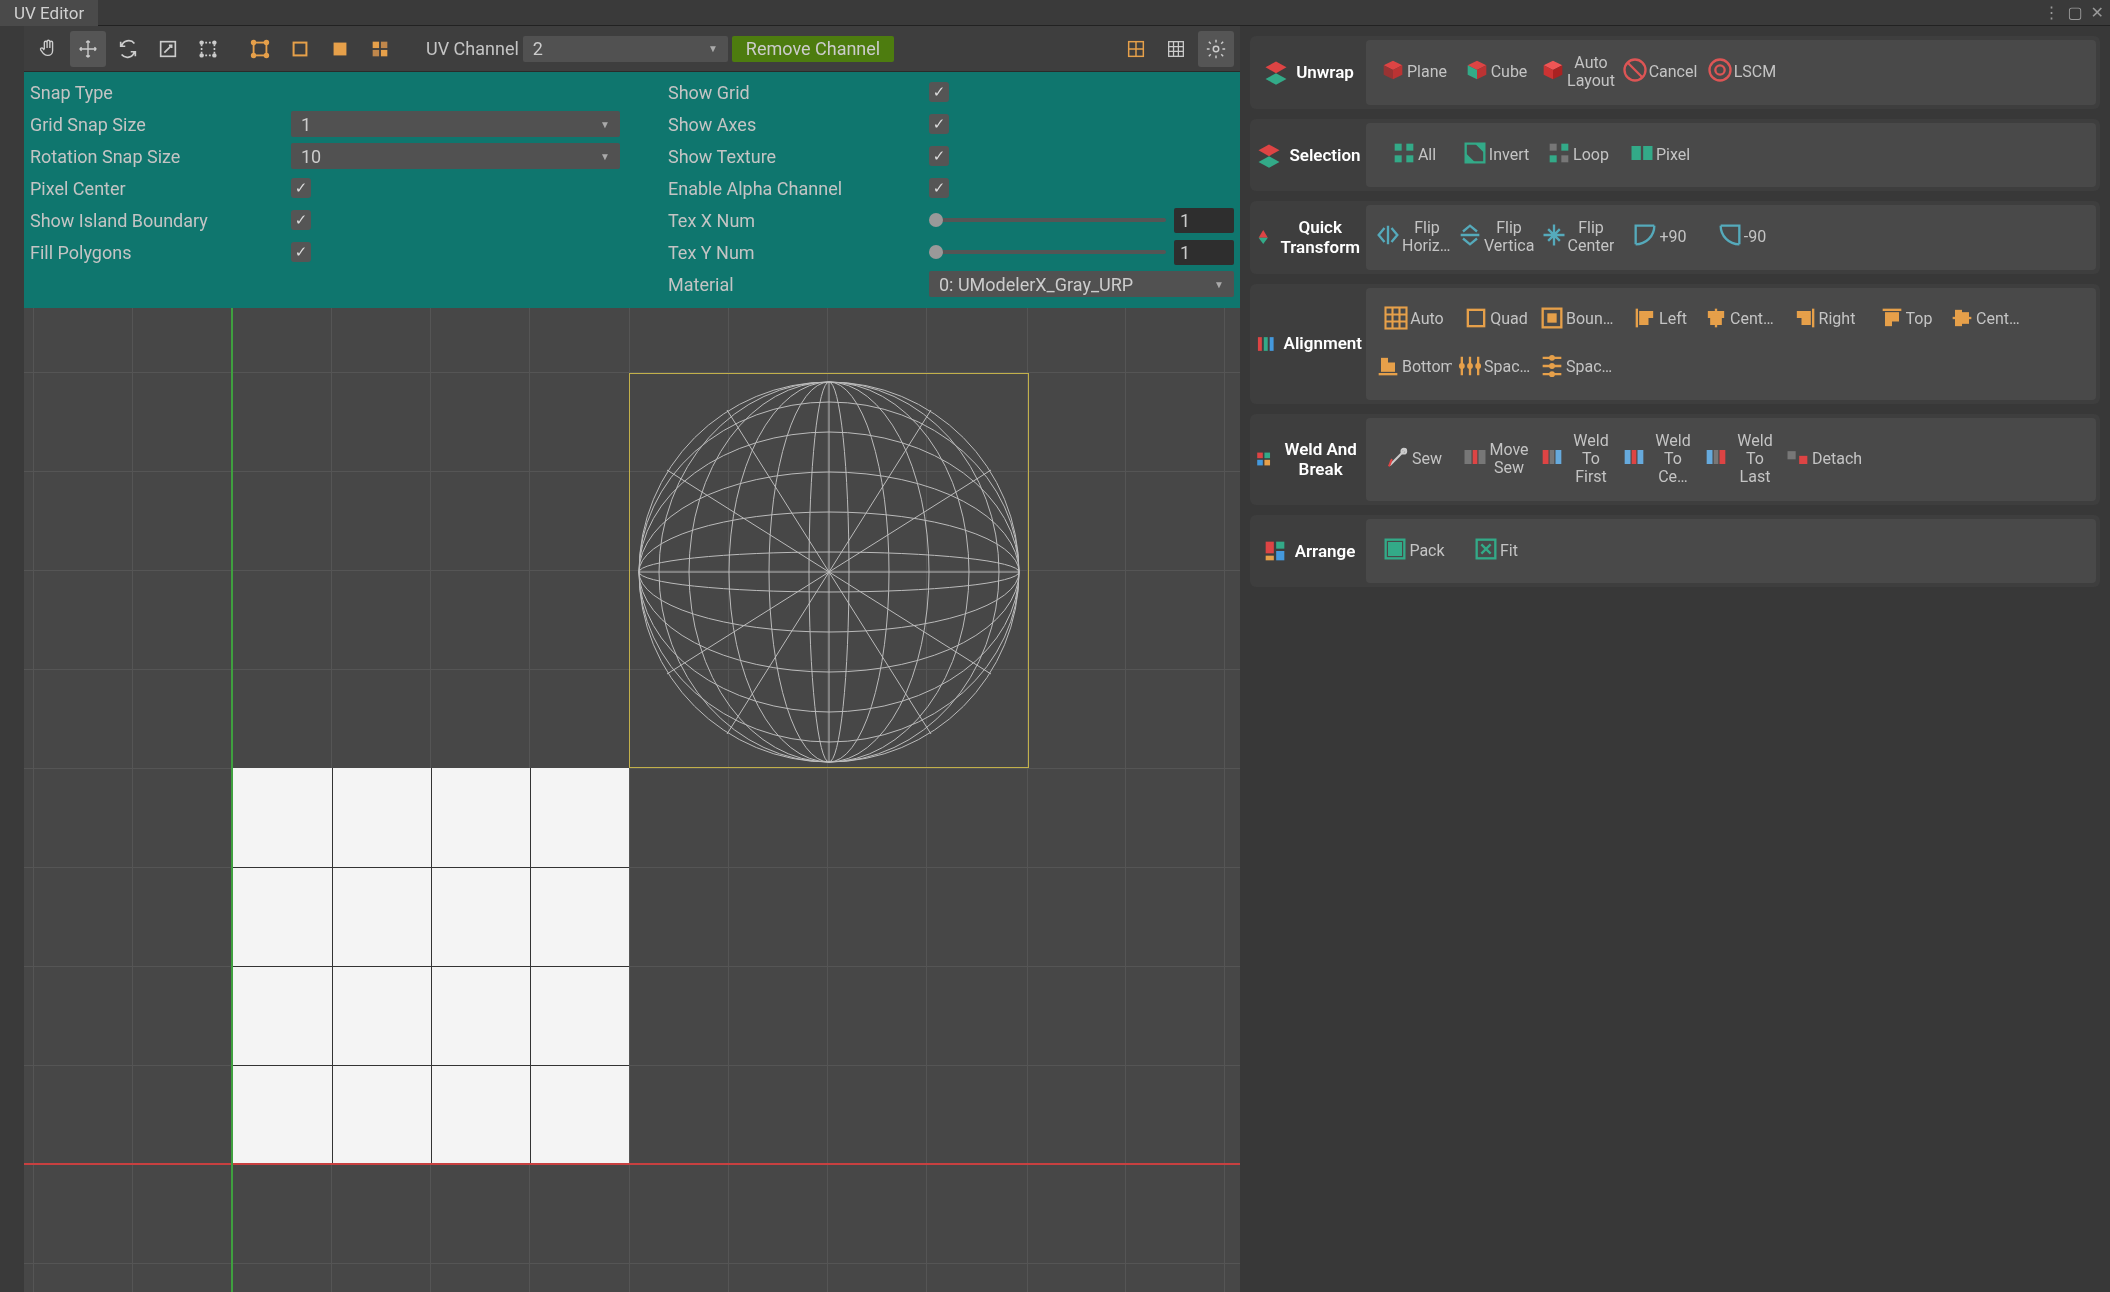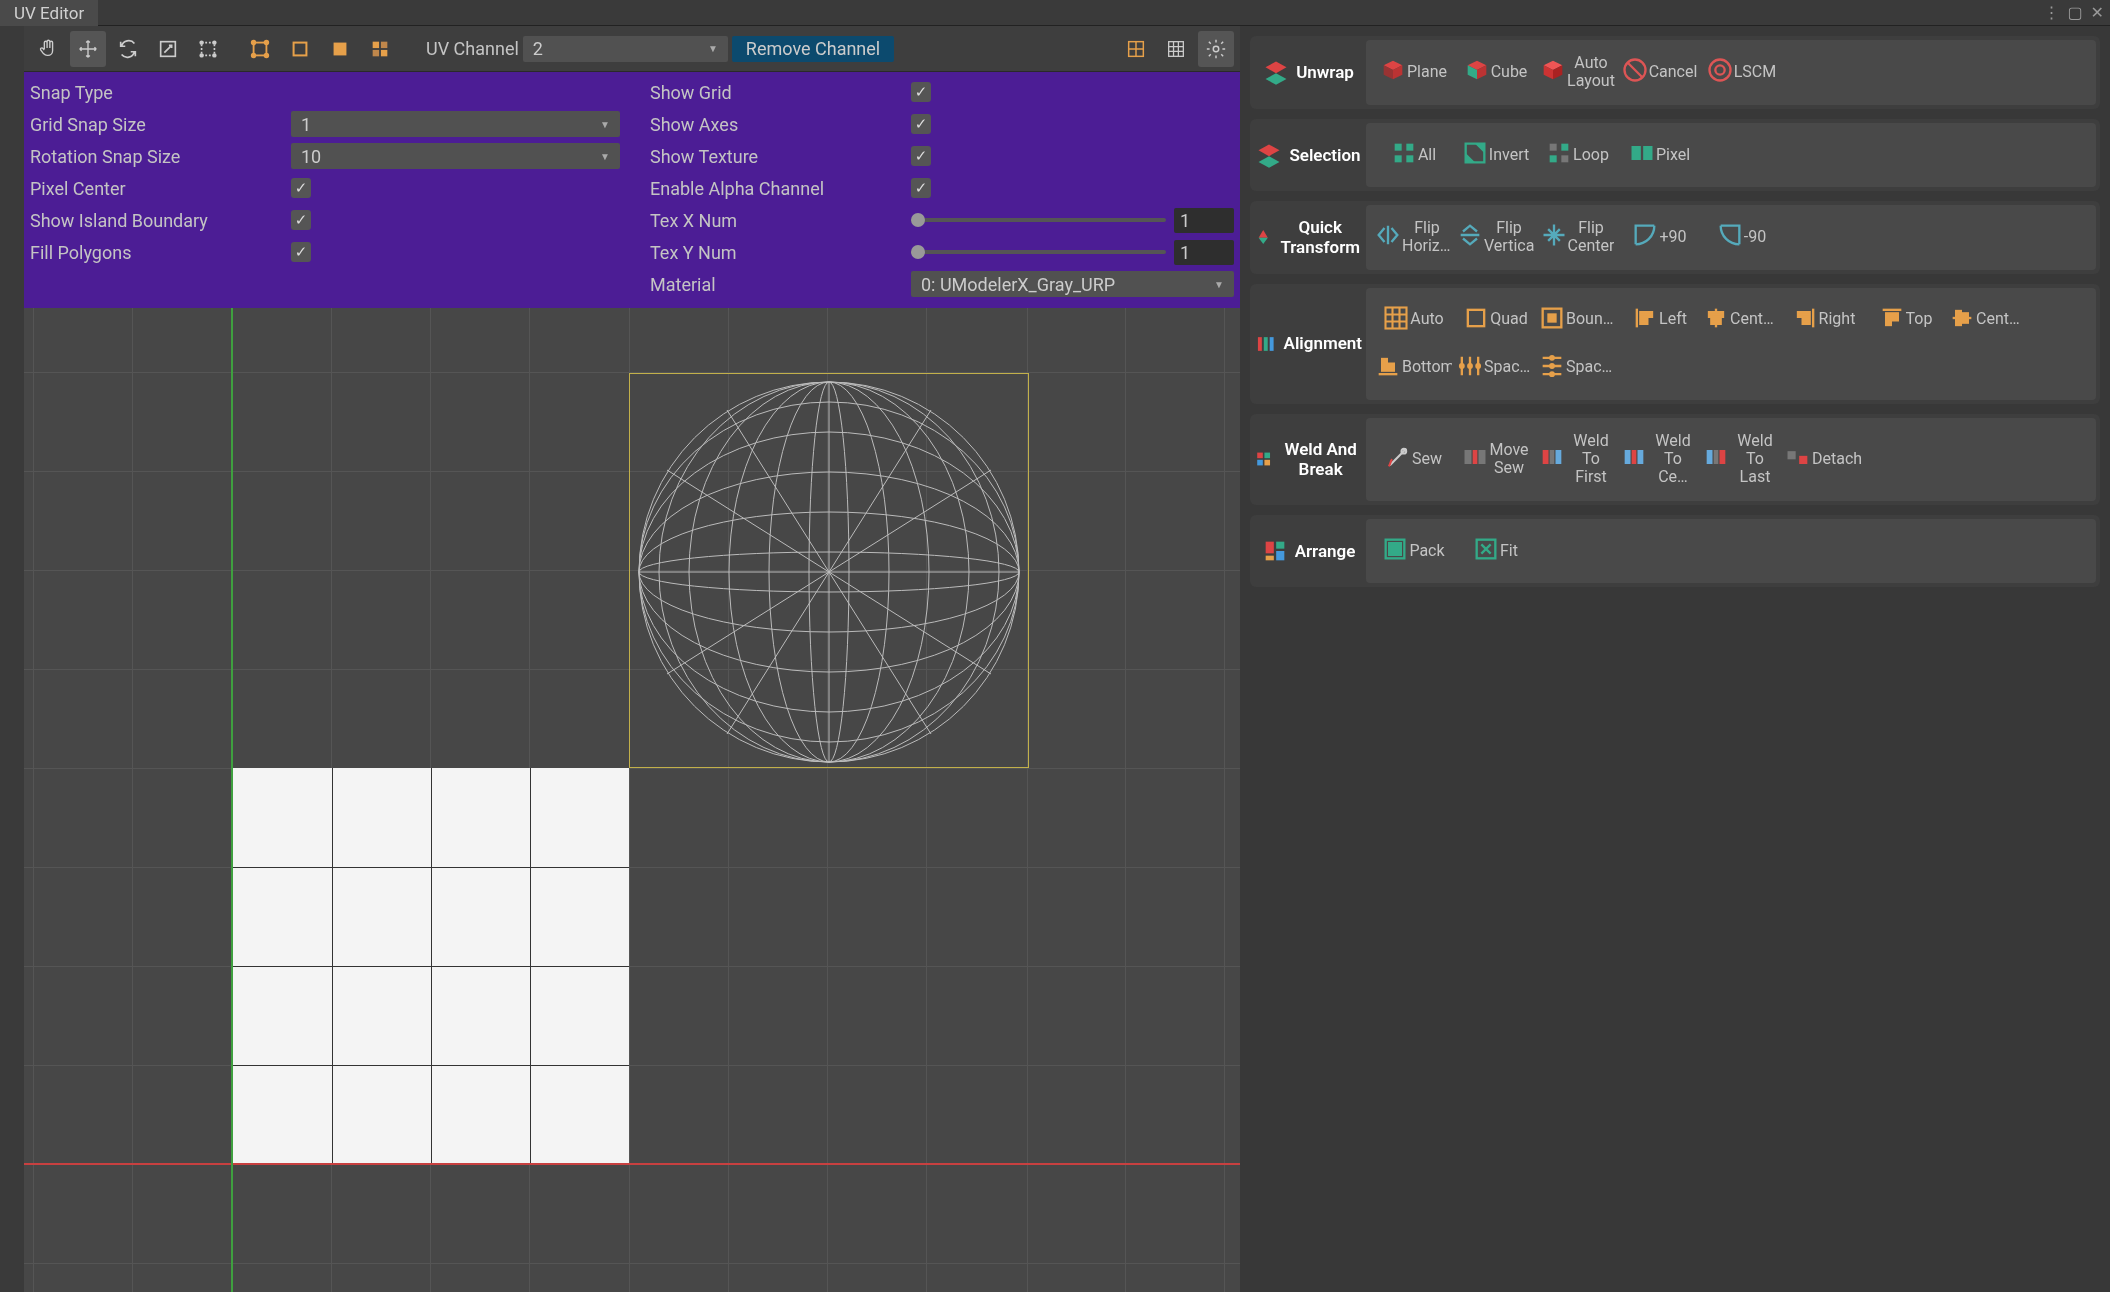--- a/index.html
+++ b/index.html
@@ -80,34 +80,34 @@
     padding: 3px 10px;
     height: 26px;
     border-radius: 2px;
     display: flex;
     align-items: center;
     justify-content: space-between;
     cursor: pointer;
   }
   .dropdown .caret { font-size: 10px; margin-left: 8px; color: #aaa; }
   .btn {
-    background: #0c4a6e;
+    background: #4d7c0f;
     color: #ccc;
     padding: 4px 14px;
     border-radius: 2px;
     cursor: pointer;
     height: 26px;
     display: flex; align-items: center;
   }
   
   .settings {
     display: flex;
-    background: #4c1d95;
+    background: #0f766e;
     padding: 4px 6px 8px 6px;
-    gap: 30px;
+    gap: 48px;
   }
   .settings-col { flex: 1; min-width: 0; }
   .settings-col.left-col { flex: 0 0 590px; }
   .row {
     display: flex;
     align-items: center;
     height: 32px;
     gap: 6px;
   }
   .row.seg-row { justify-content: flex-start; }

